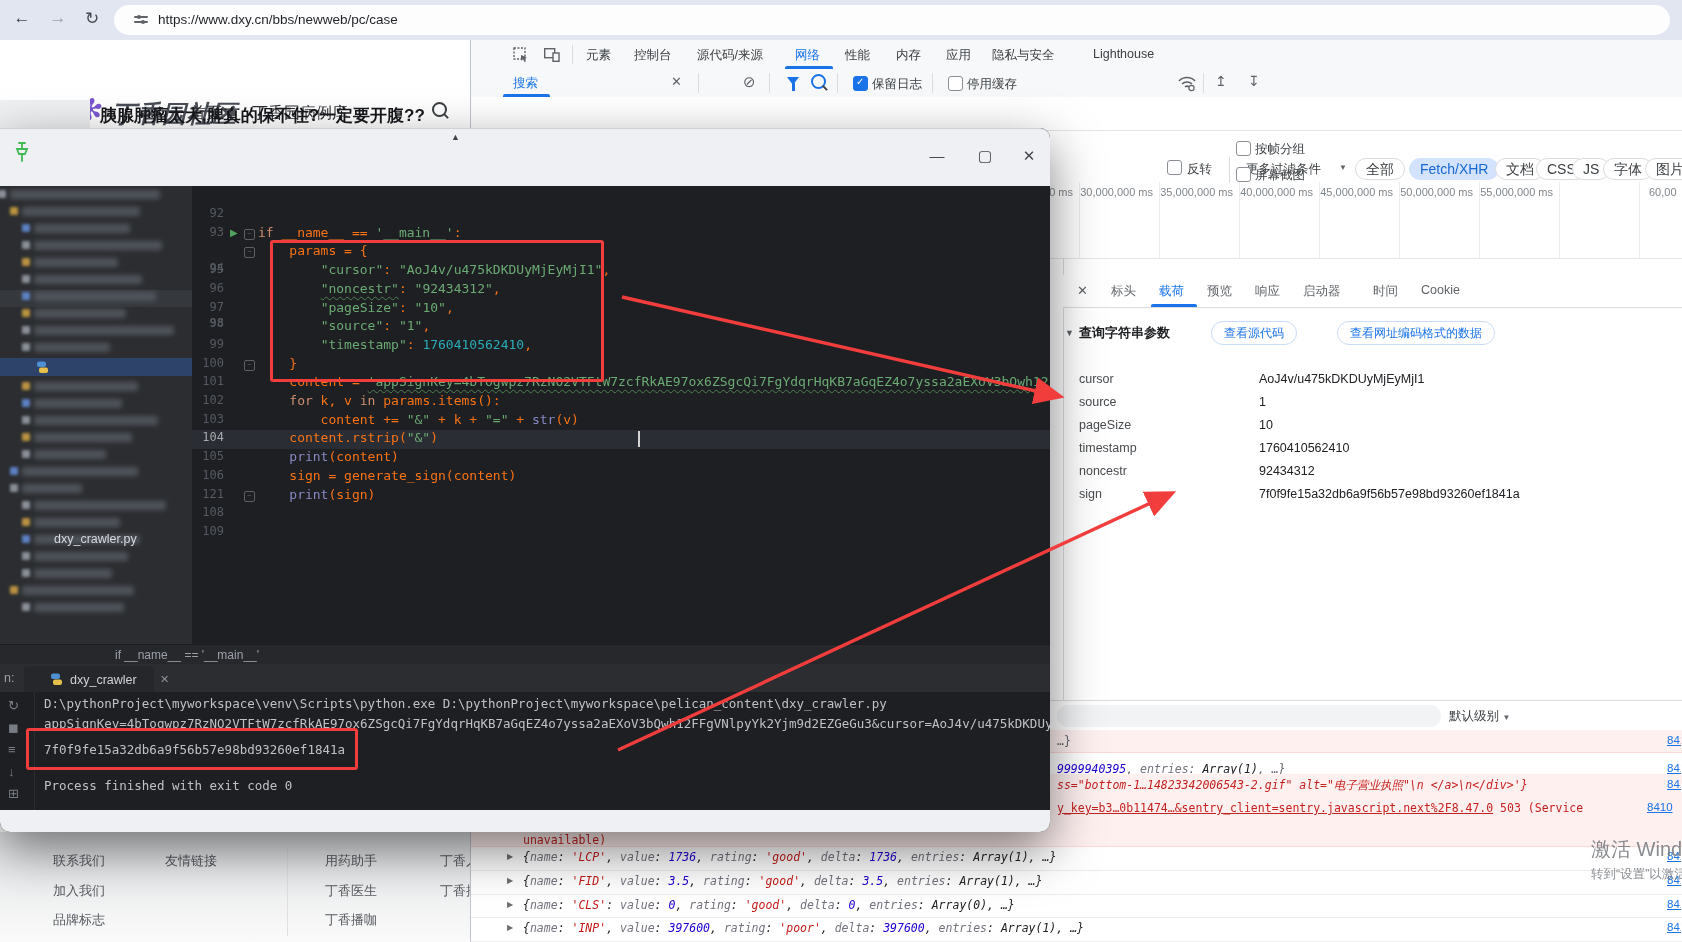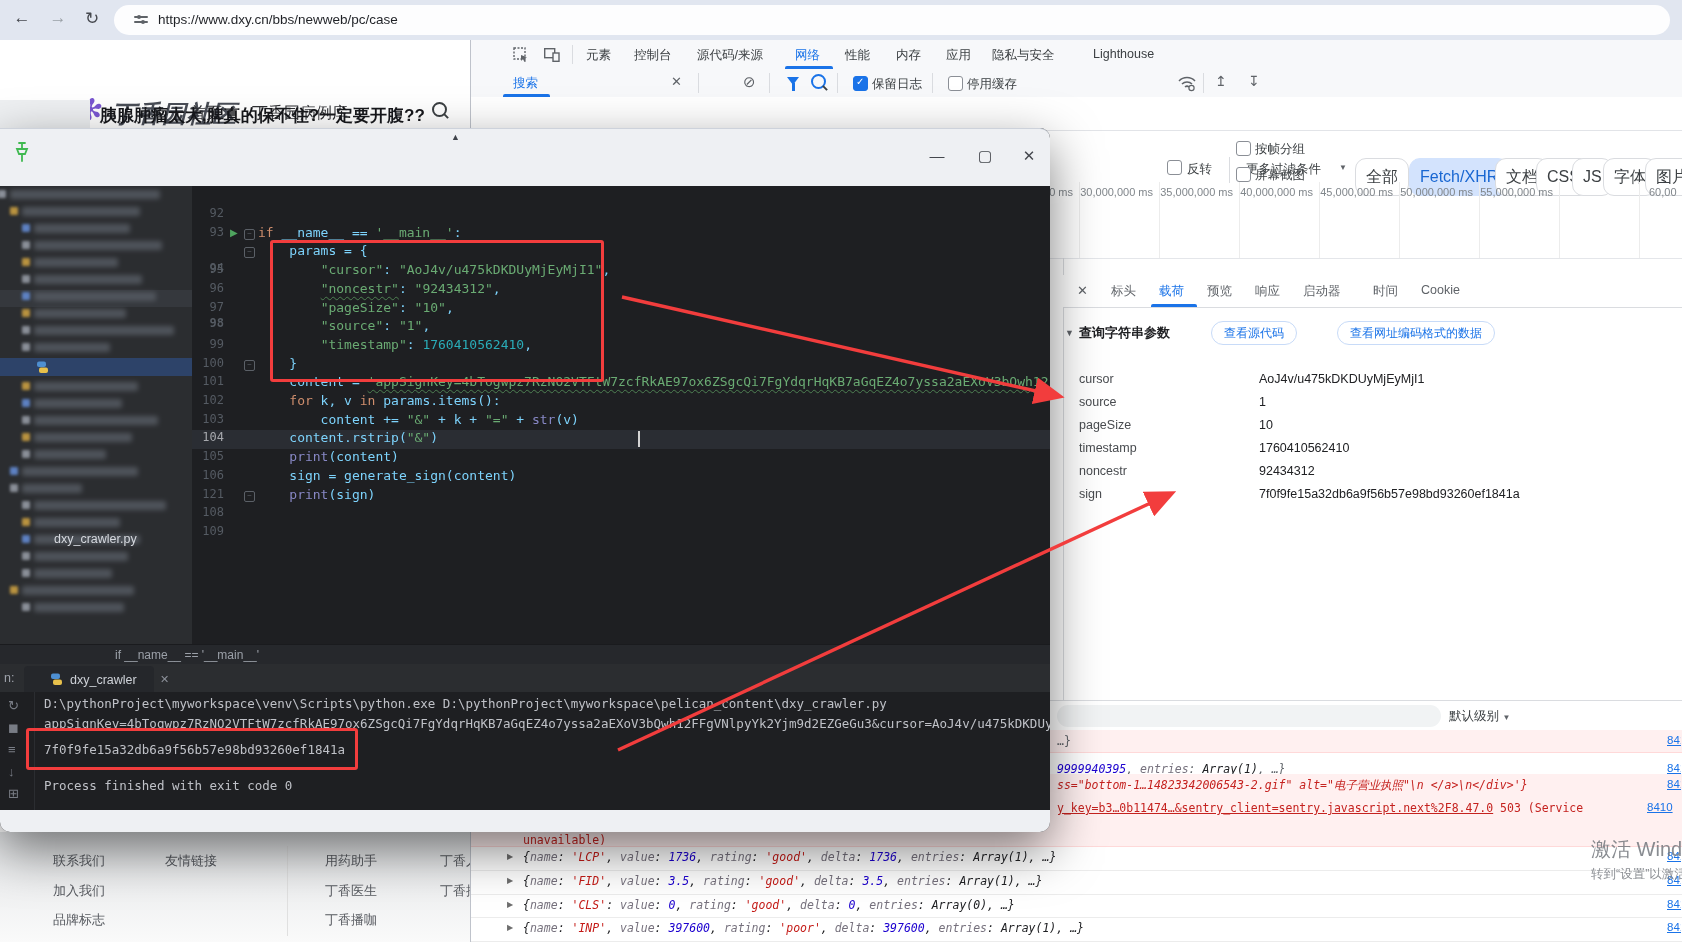--- a/index.html
+++ b/index.html
@@ -47,21 +47,21 @@
   .cb-label{font-size:12.5px;color:#3c4043;}
   #throttle-box{left:552px;top:32px;width:142px;height:22px;border:1px solid #cdd1d7;border-radius:4px;background:#fff;}
   #search-pill{left:10px;top:61px;width:156px;height:24px;background:#f1f3f4;border-radius:13px;}
   .pill-txt{font-size:11.5px;color:#5f6368;top:66px;}
   #regex-x{left:86px;top:65px;width:15px;height:15px;border-radius:50%;background:#5f6368;color:#fff;font-size:9px;text-align:center;line-height:15px;}
   .funnel{width:0;height:0;border-left:6px solid transparent;border-right:6px solid transparent;border-top:8px solid #1a73e8;}
   .funnel:after{content:"";position:absolute;left:-1.5px;top:-2px;width:3px;height:8px;background:#1a73e8;}
   .funnel.gray{border-top-color:#5f6368;}
   .funnel.gray:after{background:#5f6368;}
   #filter-ph{left:262px;top:64px;font-size:12.5px;color:#80868b;}
-  .net-pill{top:61px;height:20px;line-height:20px;padding:8px 10px;border:1px solid #dadce0;border-radius:11px;font-size:16px;color:#3c4043;background:#fff;cursor:pointer;white-space:nowrap;}
+  .net-pill{top:61px;height:20px;line-height:20px;padding:0 10px;border:1px solid #dadce0;border-radius:11px;font-size:14px;color:#3c4043;background:#fff;cursor:pointer;white-space:nowrap;}
   .net-pill.sel{background:#d3e3fd;border-color:#d3e3fd;color:#1967d2;}
   .opt-row{font-size:12.5px;color:#3c4043;}
   .tl-label{font-size:11px;color:#80868b;white-space:nowrap;}
   .tl-grid{width:1px;background:#ececec;top:142px;height:76px;}
   #req-panel-border{left:592px;top:218px;width:1px;height:442px;background:#dadce0;}
   #req-tabs{left:592px;top:235px;width:620px;height:32px;background:#fff;border-bottom:1px solid #dadce0;}
   .req-tab{top:8px;font-size:12.5px;color:#5f6368;cursor:pointer;}
   .req-tab.active{color:#1a73e8;}
   #payload-caret{left:594px;top:288px;font-size:9px;color:#5f6368;}
   #payload-title{left:608px;top:284px;font-size:13px;font-weight:bold;color:#202124;}
@@ -94,21 +94,21 @@
   #tree-hover{left:0px;width:192px;height:17px;background:#35383d;}
   #tree-sel{left:0;top:172px;width:192px;height:18px;background:#2d4369;}
   #tree-sel-label{left:54px;top:174px;font-size:12.5px;color:#d5d8de;}
   .tree-bottom{left:10px;font-size:12.5px;color:#bcc0c7;}
   .tree-bottom .ti{color:#9aa0a8;margin-right:6px;font-size:11px;}
   #ide-editor{left:192px;top:58px;width:858px;height:458px;background:#1e1f22;overflow:hidden;}
   .gut-num{position:absolute;left:0;width:32px;text-align:right;font-family:"DejaVu Sans Mono",monospace;font-size:12px;color:#555b63;}
   .gut-num.cur{color:#a6a8ad;}
   .code-line{position:absolute;left:66px;font-family:"DejaVu Sans Mono",monospace;font-size:13px;white-space:pre;}
   .cl-kw{color:#cf8e6d;} .cl-str{color:#6aab73;} .cl-strw{color:#6aab73;text-decoration:underline wavy #4e8052 1px;text-underline-offset:3px;}
-  .cl-num{color:#2aacb8;} .cl-builtin{color:#8888c6;} .cl-pl{color:#7dd3fc;}
+  .cl-num{color:#2aacb8;} .cl-builtin{color:#8888c6;} .cl-pl{color:#f97316;}
   #cur-line{left:0;top:244px;width:858px;height:19px;background:#2a2d33;}
   .fold{position:absolute;left:52px;width:9px;height:9px;border:1px solid #5b6067;border-radius:2px;color:#5b6067;font-size:8px;line-height:7px;text-align:center;}
   #caret{left:446px;top:245px;width:1.5px;height:16px;background:#d4d4d4;}
   #breadcrumb{left:0;top:516px;width:1050px;height:20px;background:#26282c;border-top:1px solid #1a1b1e;}
   #breadcrumb span{position:absolute;left:115px;top:3px;font-size:12px;color:#9ba0a8;}
   #run-tabrow{left:0;top:536px;width:1050px;height:28px;background:#2b2d30;border-bottom:1px solid #1a1b1e;}
   #run-label{left:4px;top:7px;font-size:12.5px;color:#9da2aa;}
   #run-tab{left:24px;top:2px;width:130px;height:26px;background:#25272b;border-radius:4px 4px 0 0;}
   #run-tab-name{left:46px;top:7px;font-size:12.5px;color:#ced2d8;}
   #run-tab-x{left:136px;top:7px;font-size:11px;color:#8d919a;cursor:pointer;}

